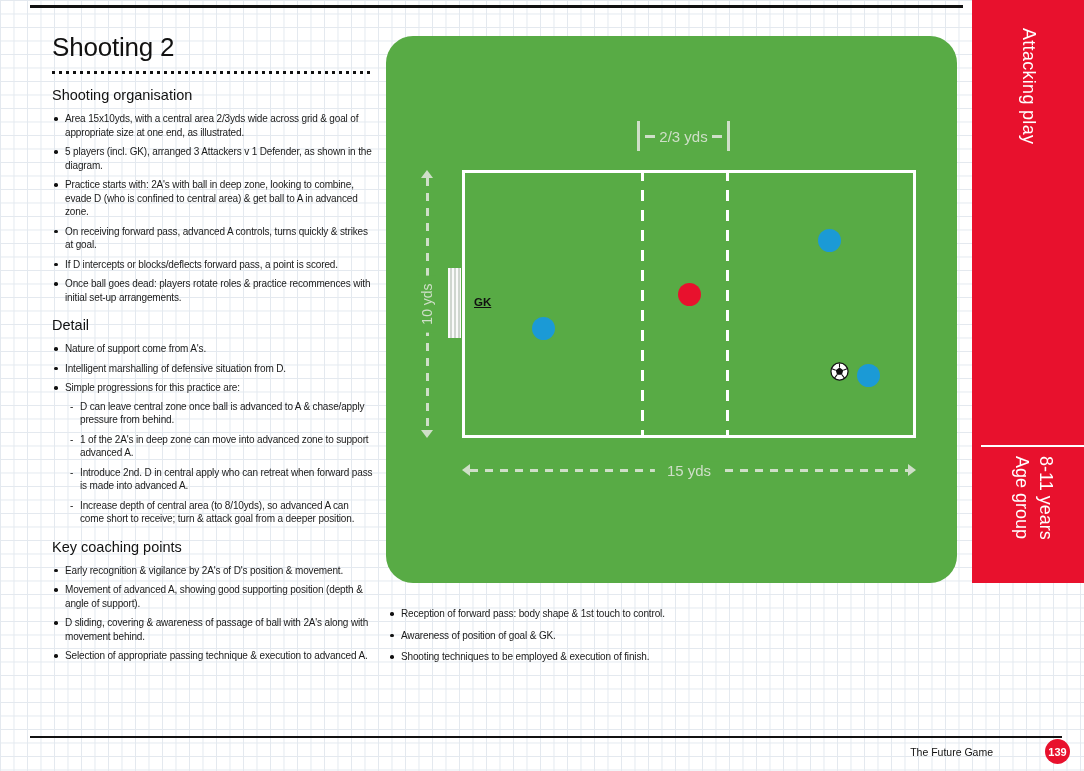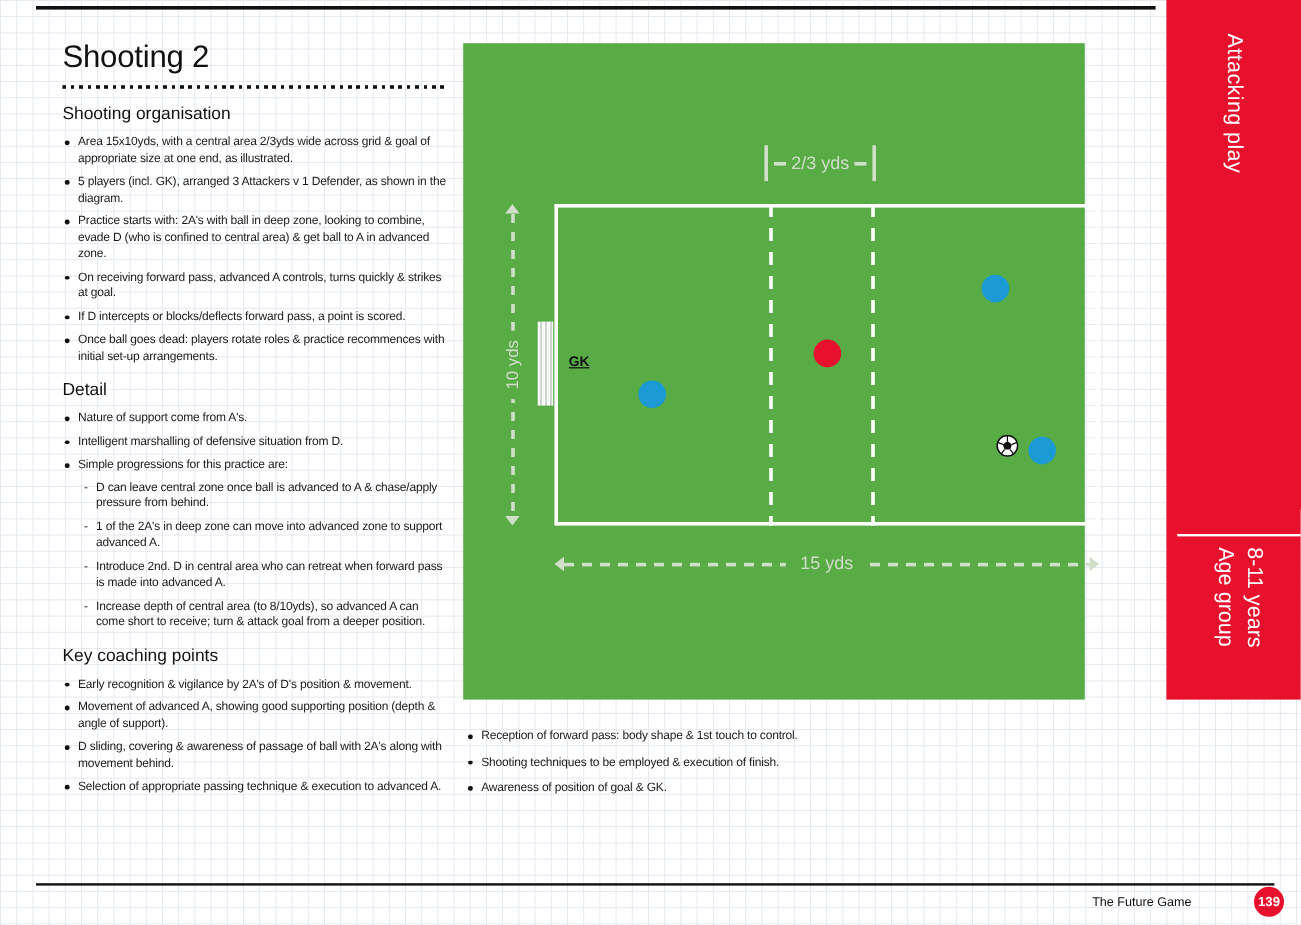--- a/index.html
+++ b/index.html
@@ -26,21 +26,21 @@
   h1{font-size:26px;font-weight:normal;color:#111;letter-spacing:-0.2px;}
   .dotted-rule{height:3px;margin:8px 0 12px;background:repeating-linear-gradient(to right,#111 0 3px,transparent 3px 7px);}
   h2{font-size:14.5px;font-weight:normal;color:#111;margin:13px 0 9px;}
   ul.bullets{list-style:none;margin:0 0 4px 0;}
   ul.bullets > li{position:relative;padding-left:13px;margin-bottom:6px;font-size:10px;line-height:13.5px;letter-spacing:-0.15px;color:#1a1a1a;}
   ul.bullets > li::before{content:"";position:absolute;left:2px;top:5px;width:3.5px;height:3.5px;border-radius:50%;background:#111;}
   ul.dash-list{list-style:none;margin:5px 0 0 0;padding-left:5px;}
   ul.dash-list li{position:relative;padding-left:10px;margin-bottom:6px;font-size:10px;line-height:13.5px;letter-spacing:-0.15px;color:#1a1a1a;}
   ul.dash-list li::before{content:"-";position:absolute;left:0;top:0;}
   
-  .pitch{position:absolute;left:386px;top:36px;width:518px;height:547px;background:var(--pitch);}
+  .pitch{position:absolute;left:386px;top:36px;width:571px;height:547px;background:var(--pitch);border-radius:27px;}
   .play-area{position:absolute;left:76px;top:134px;width:454px;height:268px;border:3px solid #fff;}
   .zone-line{position:absolute;top:134px;height:268px;width:3px;background:repeating-linear-gradient(to bottom,#fff 0 11px,transparent 11px 20px);}
   .zone-line-1{left:255px;}
   .zone-line-2{left:340px;}
   .goal{position:absolute;left:62px;top:232px;width:13px;height:70px;background:repeating-linear-gradient(to right,#fafafa 0 2px,#cfd6cf 2px 4px);}
   .gk-label{position:absolute;left:88px;top:260px;font-size:11.5px;font-weight:bold;color:#101010;text-decoration:underline;}
   
   .dim-width{position:absolute;left:251px;top:84px;width:93px;height:32px;display:flex;align-items:center;}
   .dim-width .tick{width:3px;height:30px;background:var(--dim);}
   .dim-width .spacer{flex:1;}
@@ -101,21 +101,21 @@
 
     <h2>Detail</h2>
     <ul class="bullets">
       <li>Nature of support come from A's.</li>
       <li>Intelligent marshalling of defensive situation from D.</li>
       <li>
         <span>Simple progressions for this practice are:</span>
         <ul class="dash-list">
           <li>D can leave central zone once ball is advanced to A &amp; chase/apply pressure from behind.</li>
           <li>1 of the 2A's in deep zone can move into advanced zone to support advanced A.</li>
-          <li>Introduce 2nd. D in central area who can retreat when forward pass is made into advanced A.</li>
+          <li>Introduce 2nd. D in central apply who can retreat when forward pass is made into advanced A.</li>
           <li>Increase depth of central area (to 8/10yds), so advanced A can come short to receive; turn &amp; attack goal from a deeper position.</li>
         </ul>
       </li>
     </ul>
 
     <h2>Key coaching points</h2>
     <ul class="bullets">
       <li>Early recognition &amp; vigilance by 2A's of D's position &amp; movement.</li>
       <li>Movement of advanced A, showing good supporting position (depth &amp; angle of support).</li>
       <li>D sliding, covering &amp; awareness of passage of ball with 2A's along with movement behind.</li>
@@ -163,22 +163,22 @@
     </div>
   <div class="player attacker" style="left: 145.5px; top: 280.5px;"></div>
       <div class="player attacker" style="left: 431.5px; top: 192.5px;"></div>
       <div class="player attacker" style="left: 470.5px; top: 327.5px;"></div>
       <div class="player defender" style="left: 291.5px; top: 246.5px;"></div>
     </div>
 
   <div class="bottom-bullets">
     <ul class="bullets">
       <li>Reception of forward pass: body shape &amp; 1st touch to control.</li>
+      <li>Awareness of position of goal &amp; GK.</li>
       <li>Shooting techniques to be employed &amp; execution of finish.</li>
-      <li>Awareness of position of goal &amp; GK.</li>
     </ul>
   </div>
 
   <div class="banner">
     <div class="banner-top-label">Attacking play</div>
     <div class="banner-divider"></div>
     <div class="banner-age">
       <div>Age group</div>
       <div>8-11 years</div>
     </div>

